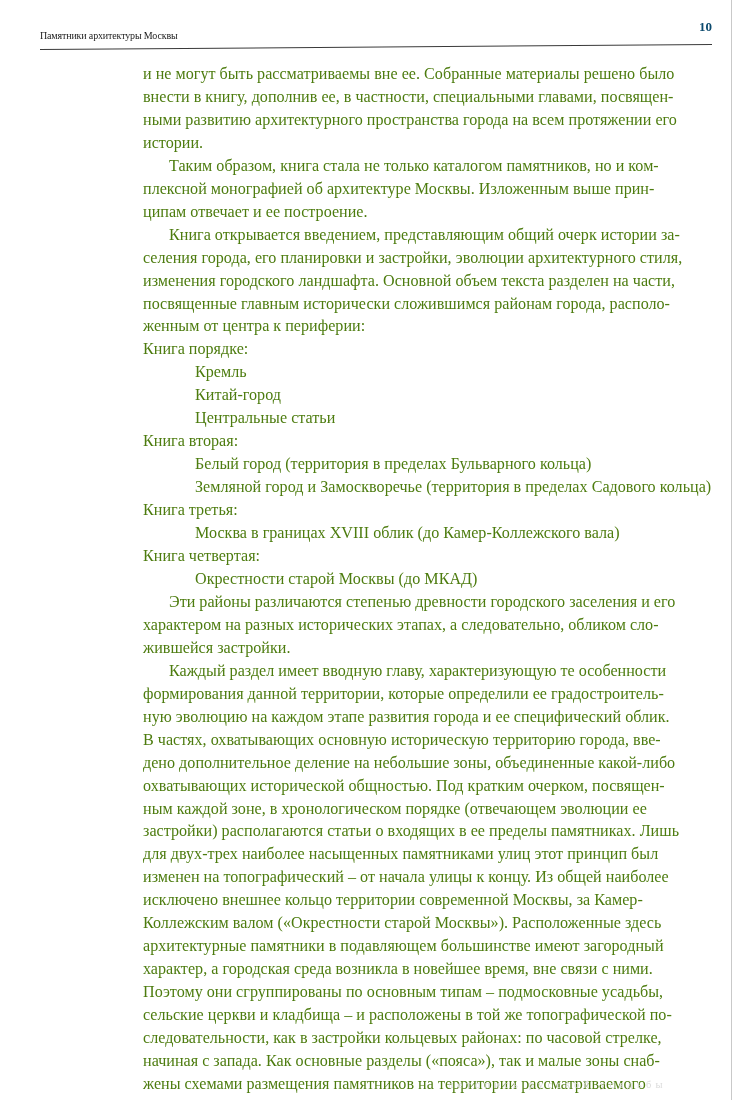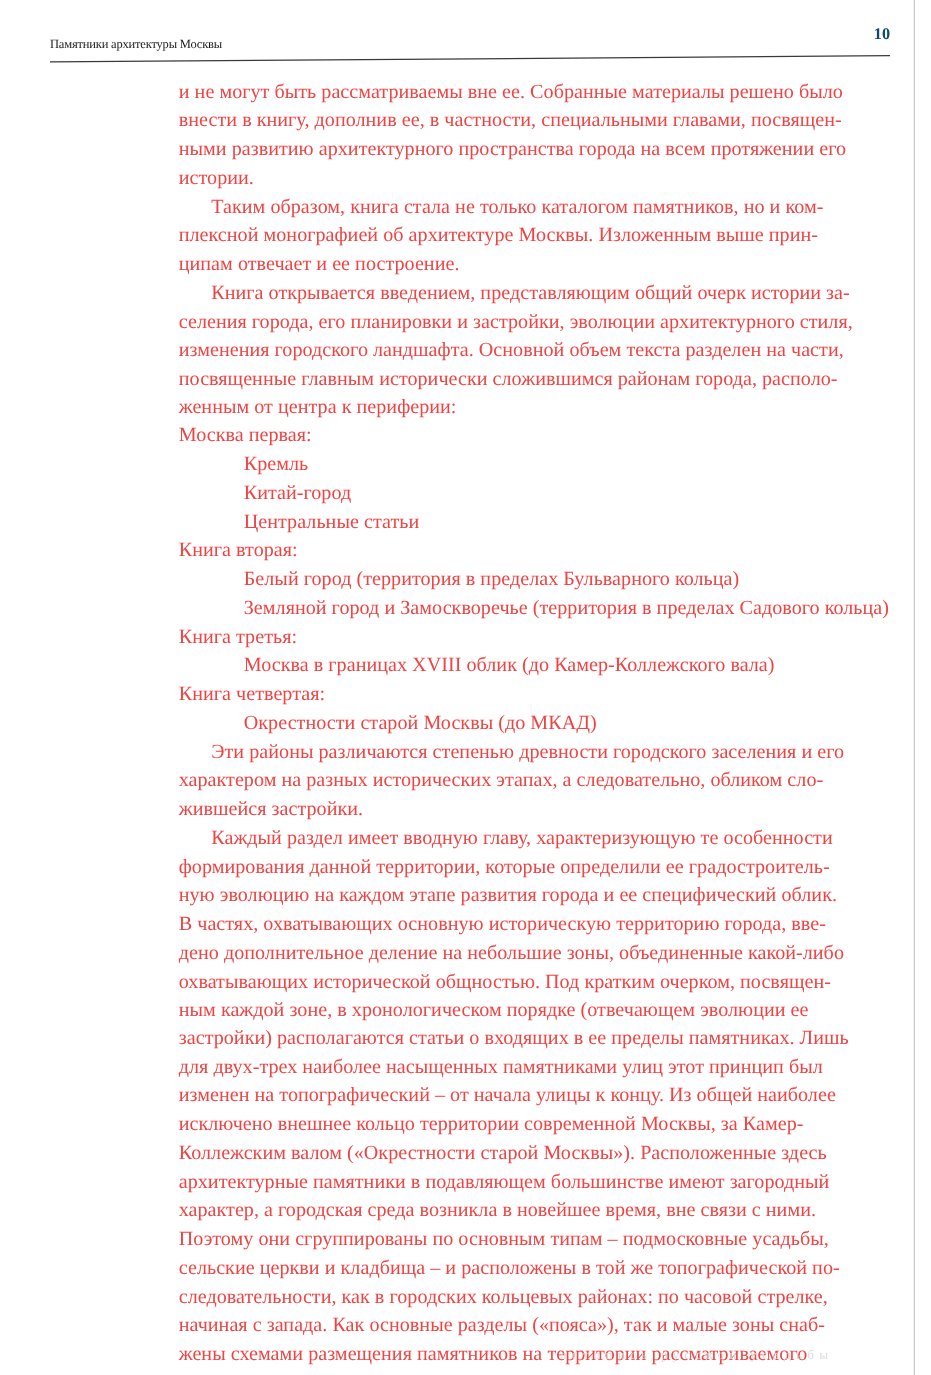--- a/index.html
+++ b/index.html
@@ -68,21 +68,21 @@
     position: absolute;
     left: 143px;
     top: 63px;
     width: 570px;
   }
   .ln {
     font-size: 16.1px;
     line-height: 22.95px;
     white-space: pre;
     letter-spacing: 0.04px;
-    color: #ef4444;
+    color: #4d7c0f;
   }
   .ln.just {
     
     letter-spacing: 0.02px;
   }
   .ln.ind1 { padding-left: 26px; }   
   .ln.ind3 { padding-left: 52px; }   
   .ln.hang { padding-left: 0; }
 
   
@@ -116,21 +116,21 @@
       <div class="ln just hang">ными развитию архитектурного пространства города на всем протяжении его</div>
       <div class="ln just hang">истории.</div>
       <div class="ln just ind1">Таким образом, книга стала не только каталогом памятников, но и ком-</div>
       <div class="ln just hang">плексной монографией об архитектуре Москвы. Изложенным выше прин-</div>
       <div class="ln just hang">ципам отвечает и ее построение.</div>
       <div class="ln just ind1">Книга открывается введением, представляющим общий очерк истории за-</div>
       <div class="ln just hang">селения города, его планировки и застройки, эволюции архитектурного стиля,</div>
       <div class="ln just hang">изменения городского ландшафта. Основной объем текста разделен на части,</div>
       <div class="ln just hang">посвященные главным исторически сложившимся районам города, располо-</div>
       <div class="ln just hang">женным от центра к периферии:</div>
-      <div class="ln just hang">Москва первая:</div>
+      <div class="ln just hang">Книга порядке:</div>
       <div class="ln just ind3">Кремль</div>
       <div class="ln just ind3">Китай-город</div>
       <div class="ln just ind3">Центральные статьи</div>
       <div class="ln just hang">Книга вторая:</div>
       <div class="ln just ind3">Белый город (территория в пределах Бульварного кольца)</div>
       <div class="ln just ind3">Земляной город и Замоскворечье (территория в пределах Садового кольца)</div>
       <div class="ln just hang">Книга третья:</div>
       <div class="ln just ind3">Москва в границах XVIII облик (до Камер-Коллежского вала)</div>
       <div class="ln just hang">Книга четвертая:</div>
       <div class="ln just ind3">Окрестности старой Москвы (до МКАД)</div>
@@ -146,21 +146,21 @@
       <div class="ln just hang">ным каждой зоне, в хронологическом порядке (отвечающем эволюции ее</div>
       <div class="ln just hang">застройки) располагаются статьи о входящих в ее пределы памятниках. Лишь</div>
       <div class="ln just hang">для двух-трех наиболее насыщенных памятниками улиц этот принцип был</div>
       <div class="ln just hang">изменен на топографический – от начала улицы к концу. Из общей наиболее</div>
       <div class="ln just hang">исключено внешнее кольцо территории современной Москвы, за Камер-</div>
       <div class="ln just hang">Коллежским валом («Окрестности старой Москвы»). Расположенные здесь</div>
       <div class="ln just hang">архитектурные памятники в подавляющем большинстве имеют загородный</div>
       <div class="ln just hang">характер, а городская среда возникла в новейшее время, вне связи с ними.</div>
       <div class="ln just hang">Поэтому они сгруппированы по основным типам – подмосковные усадьбы,</div>
       <div class="ln just hang">сельские церкви и кладбища – и расположены в той же топографической по-</div>
-      <div class="ln just hang">следовательности, как в городских кольцевых районах: по часовой стрелке,</div>
+      <div class="ln just hang">следовательности, как в застройки кольцевых районах: по часовой стрелке,</div>
       <div class="ln just hang">начиная с запада. Как основные разделы («пояса»), так и малые зоны снаб-</div>
       <div class="ln just hang">жены схемами размещения памятников на территории рассматриваемого</div>
       <div class="ln just hang">участка города.</div>
     </div>
 
   <div class="watermark">летопись русской усадьбы</div>
 
 </div>
 
 </body></html>

